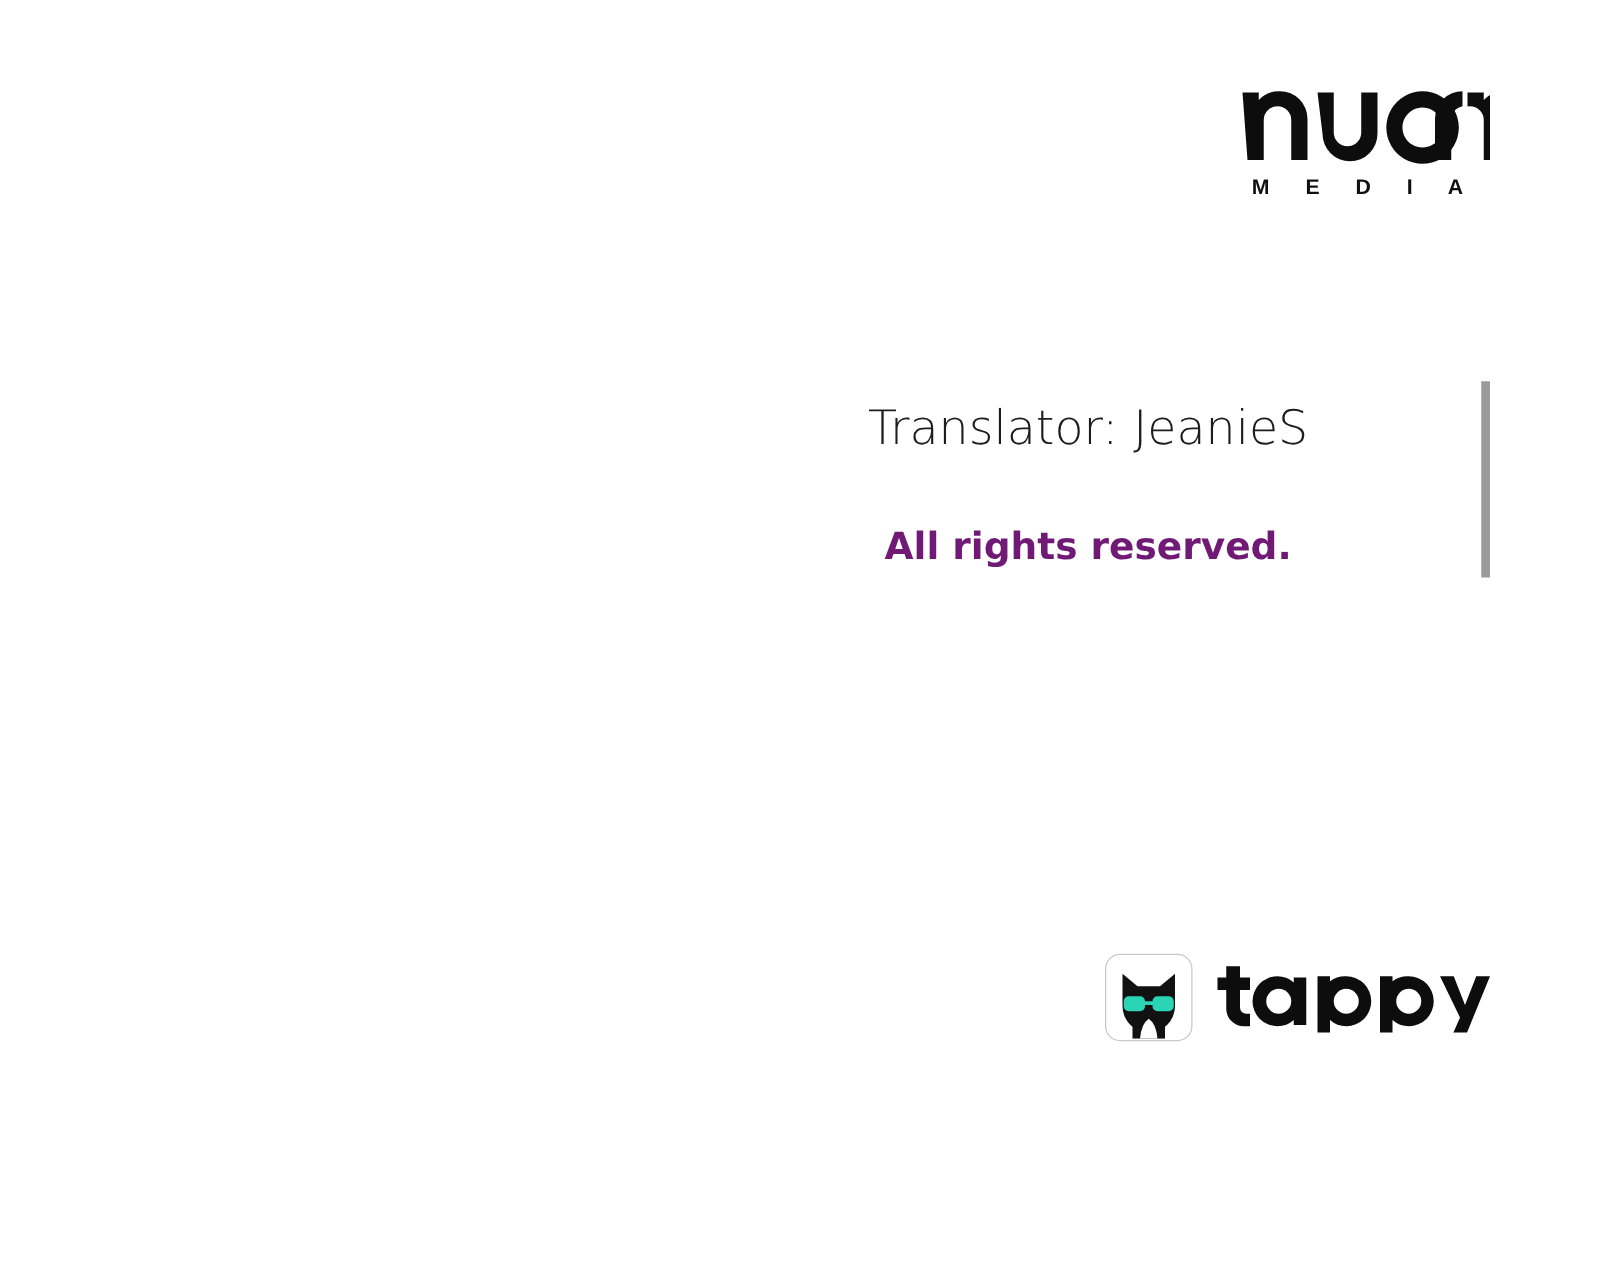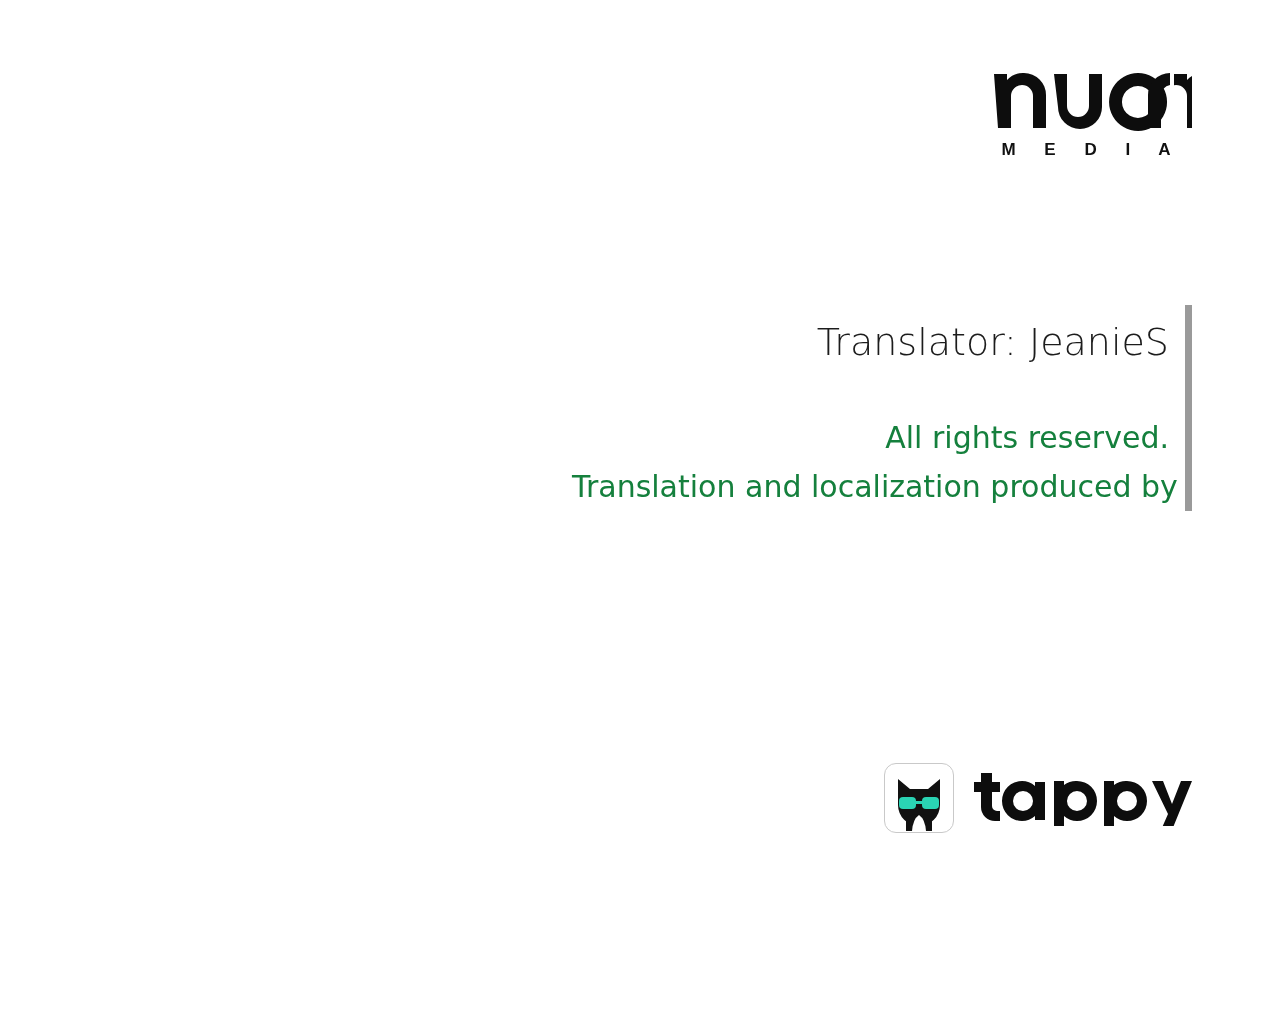--- a/index.html
+++ b/index.html
@@ -41,40 +41,40 @@
   }
 
   
   .credits {
     position: absolute;
     top: 305px;
     right: 88px;
     width: 620px;
     padding-right: 16px;
     border-right: 7px solid #9a9a9a;
-    text-align: right;
+    text-align: center;
     box-sizing: border-box;
   }
   .credit-line {
     font-family: "DejaVu Sans", sans-serif;
     font-weight: 300;
     font-size: 38px;
     line-height: 74px;
     color: #1c1c1c;
     white-space: nowrap;
   }
   .credits-gap {
     height: 34px;
   }
   .rights-line {
     font-family: "DejaVu Sans", sans-serif;
-    font-weight: 400;
+    font-weight: 700;
     font-size: 30px;
     line-height: 49px;
-    color: #15803d;
+    color: #701a75;
     white-space: nowrap;
   }
 
   
   .tappy {
     position: absolute;
     top: 763px;
     right: 88px;
     display: flex;
     align-items: center;
@@ -116,21 +116,20 @@
       </g>
     </svg>
   </span>
   <span class="nuon-sub">M E D I A</span>
 </div>
 
 <div class="credits">
   <div class="credit-line">Translator: JeanieS</div>
   <div class="credits-gap"></div>
   <div class="rights-line">All rights reserved.</div>
-  <div class="rights-line">Translation and localization produced by</div>
 </div>
 
 <div class="tappy">
   <div class="tappy-mark">
     <svg width="66" height="66" viewBox="0 0 66 66" xmlns="http://www.w3.org/2000/svg">
 
       <path d="M12,40 L12,14 L24,24 L42,24 L54,14 L54,40 a21,21 0 0 1 -42,0 z" fill="#111111"></path>
 
       <path d="M20,52 q13,-6 26,0 l0,14 l-26,0 z" fill="#111111"></path>
 

